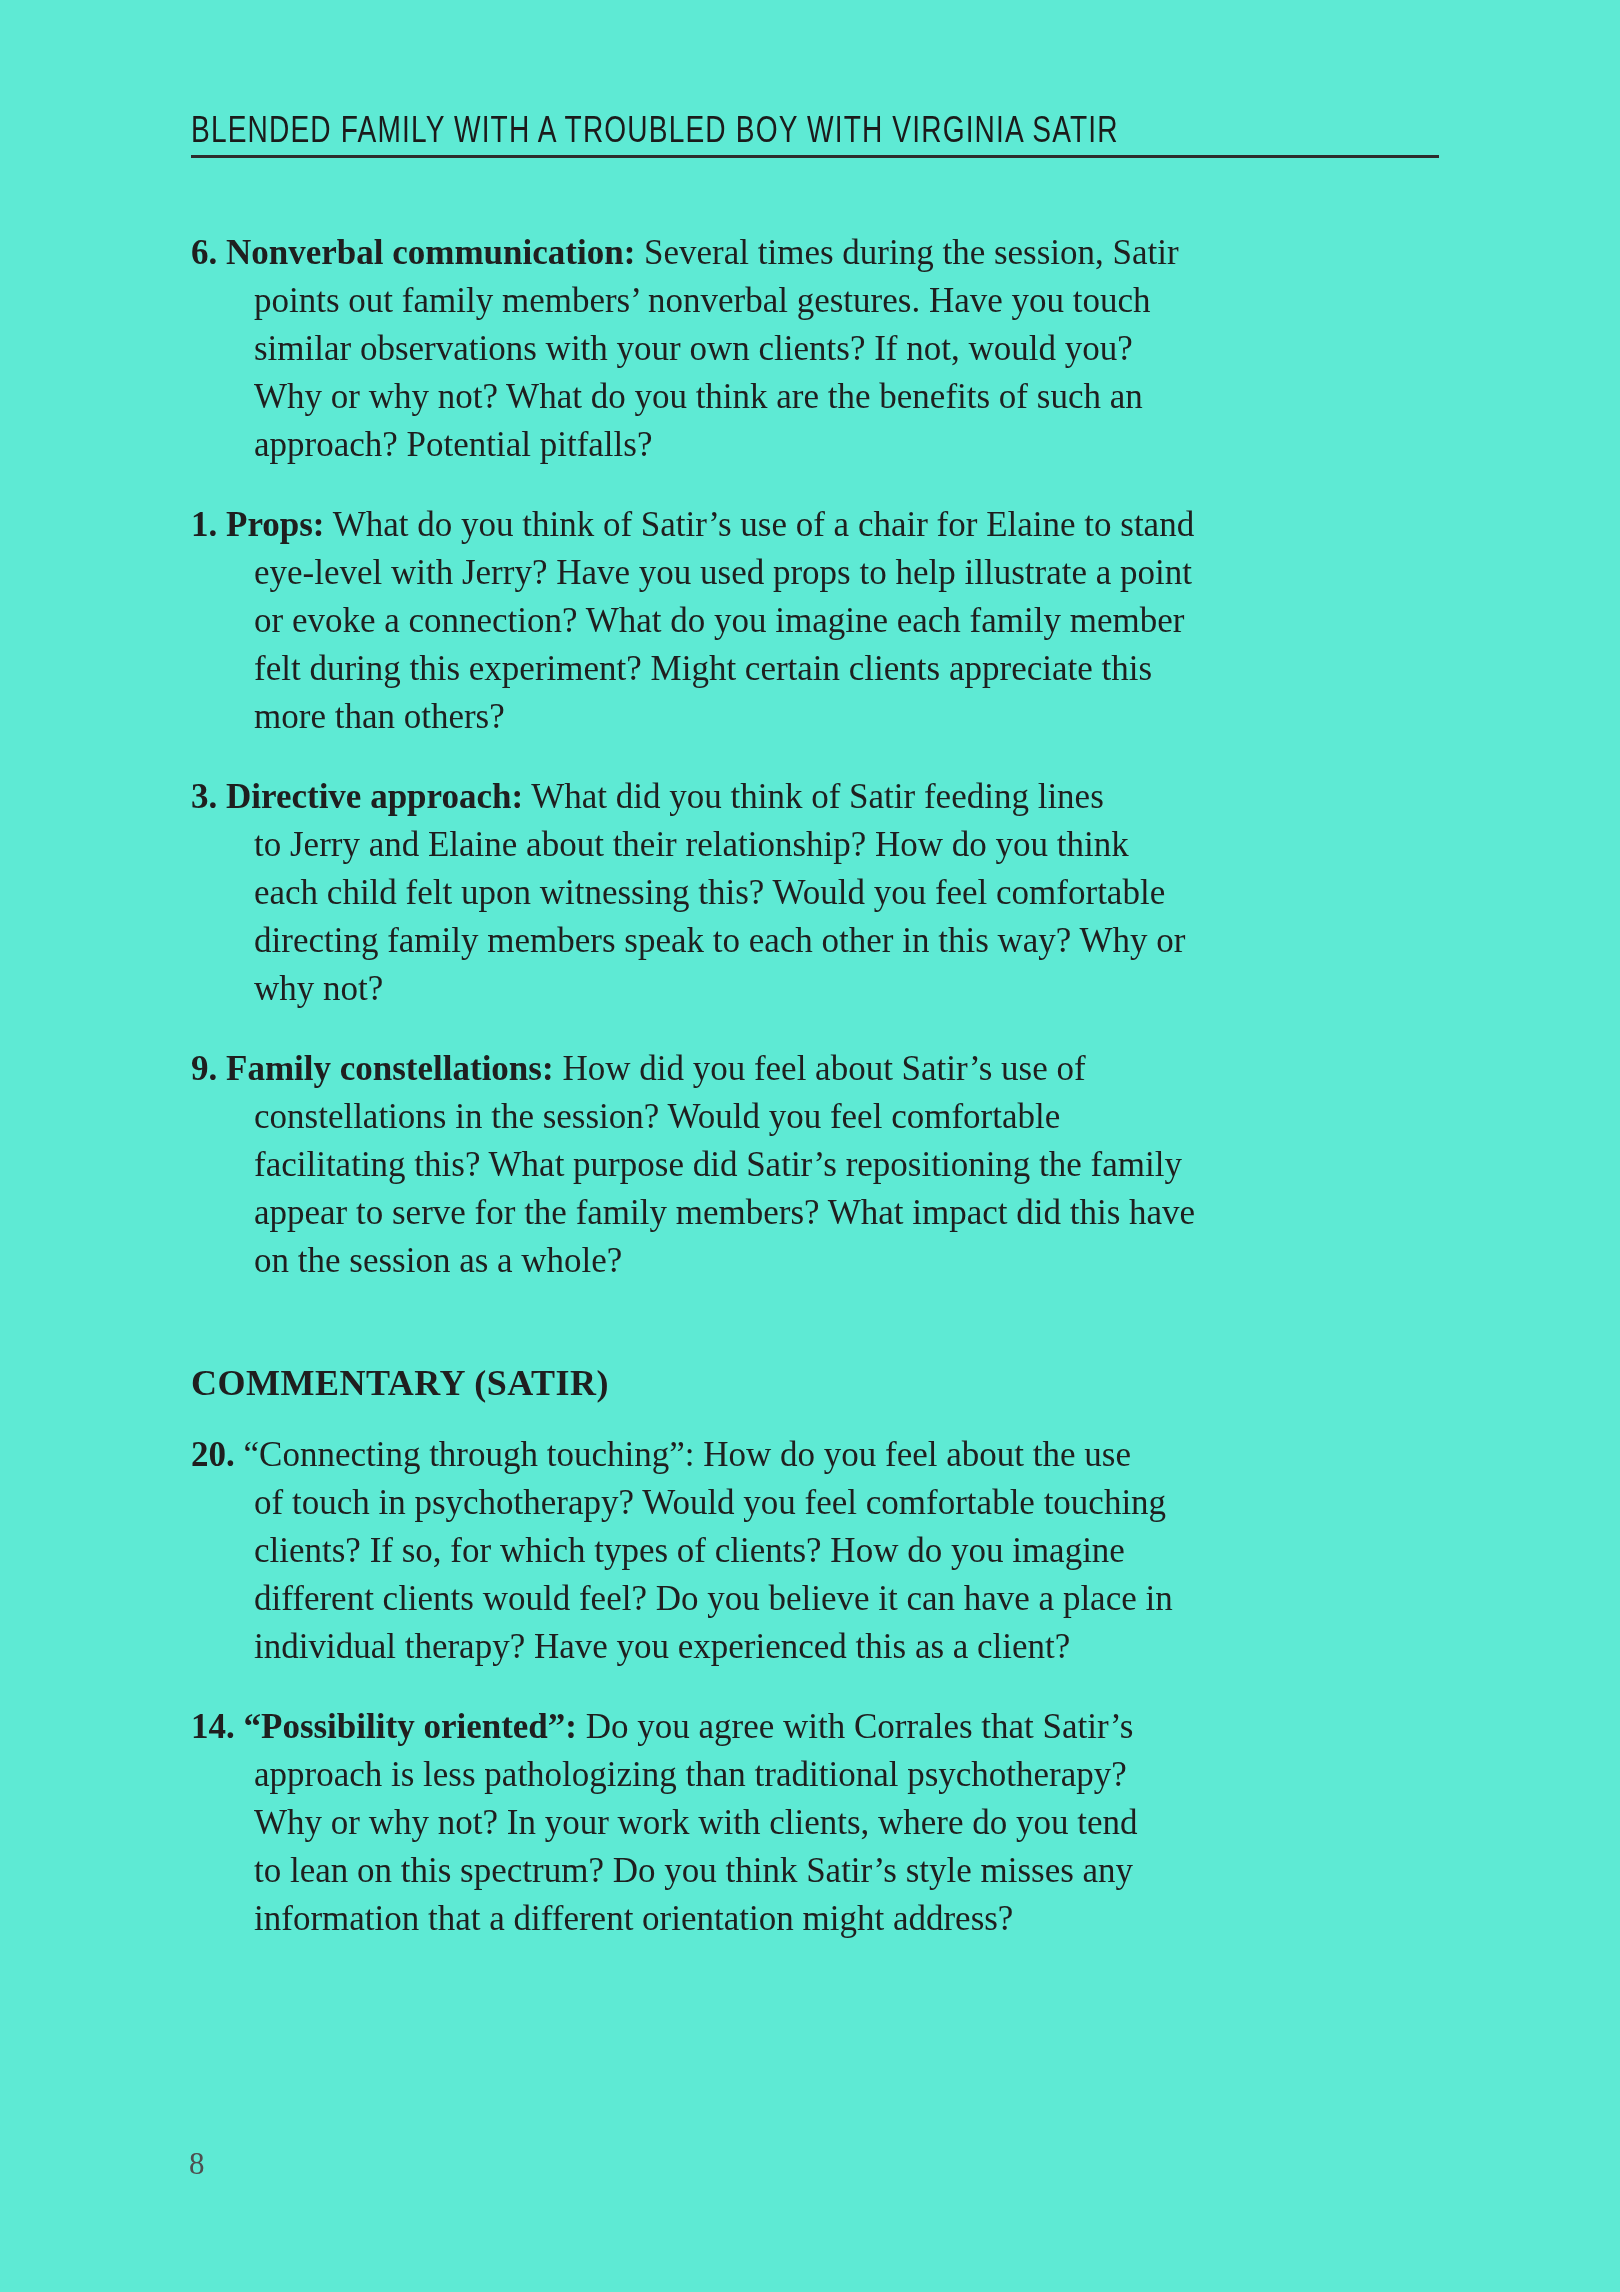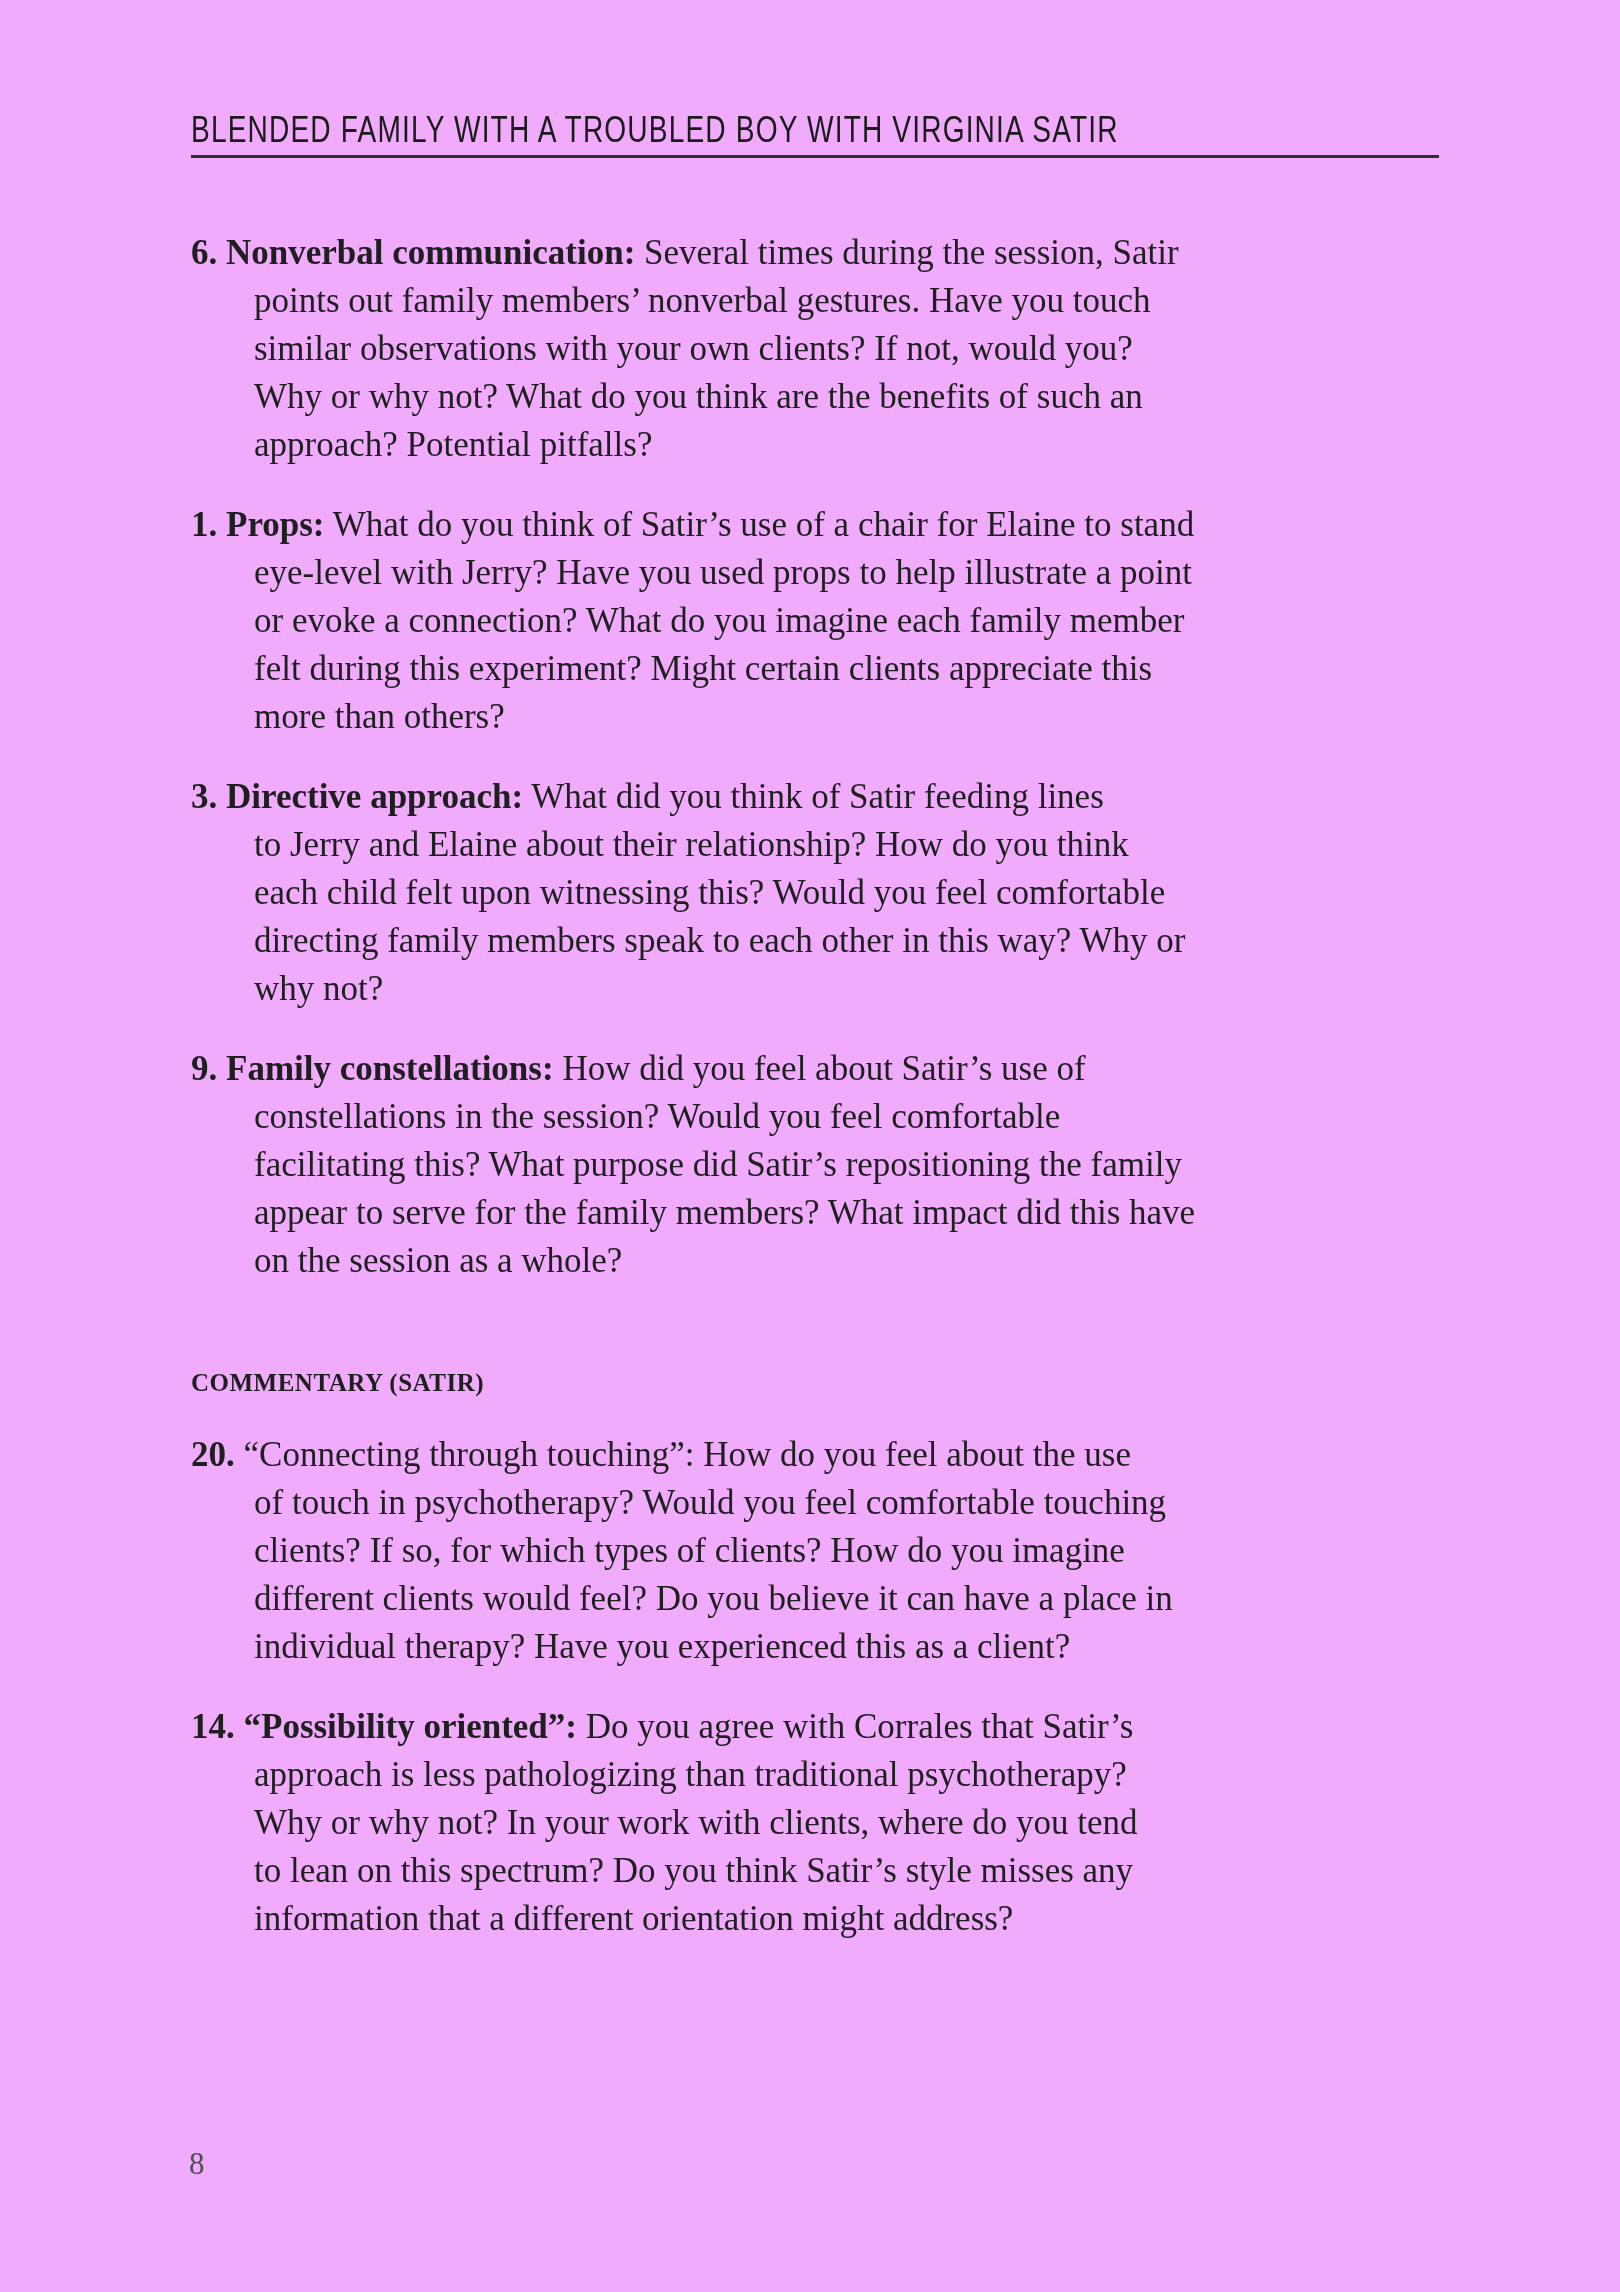--- a/index.html
+++ b/index.html
@@ -1,19 +1,19 @@
 <!DOCTYPE html>
 <html><head>
 <meta charset="utf-8">
 <style>
   html,body{margin:0;padding:0;background:#e8e8e8;}
   .page{
     position:relative;
     width:1620px;height:2293px;
-    background:#f0abfc;
+    background:#5eead4;
     overflow:hidden;
     font-family:"Liberation Serif",serif;
     color:#1f1f1f;
   }
   .running-head{
     position:absolute;left:191px;top:110px;
     font-family:"Liberation Sans",sans-serif;
     font-size:37px;line-height:39px;
     letter-spacing:1.5px;
     color:#1b1b1b;
@@ -32,21 +32,21 @@
   }
   .item{
     padding-left:63px;
     text-indent:-63px;
     white-space:pre;
     margin:0 0 32px 0;
   }
   .lead{font-weight:bold;text-align:right;}
   .heading{
     font-weight:bold;
-    font-size:25px;line-height:48px;
+    font-size:36px;line-height:48px;
     margin:74px 0 23.5px 0;
     letter-spacing:0.5px;
   }
   .page-number{
     position:absolute;left:189px;top:2148px;
     font-size:31px;line-height:31px;color:#4f4f4f;
   }
 </style>
 </head>
 <body>

